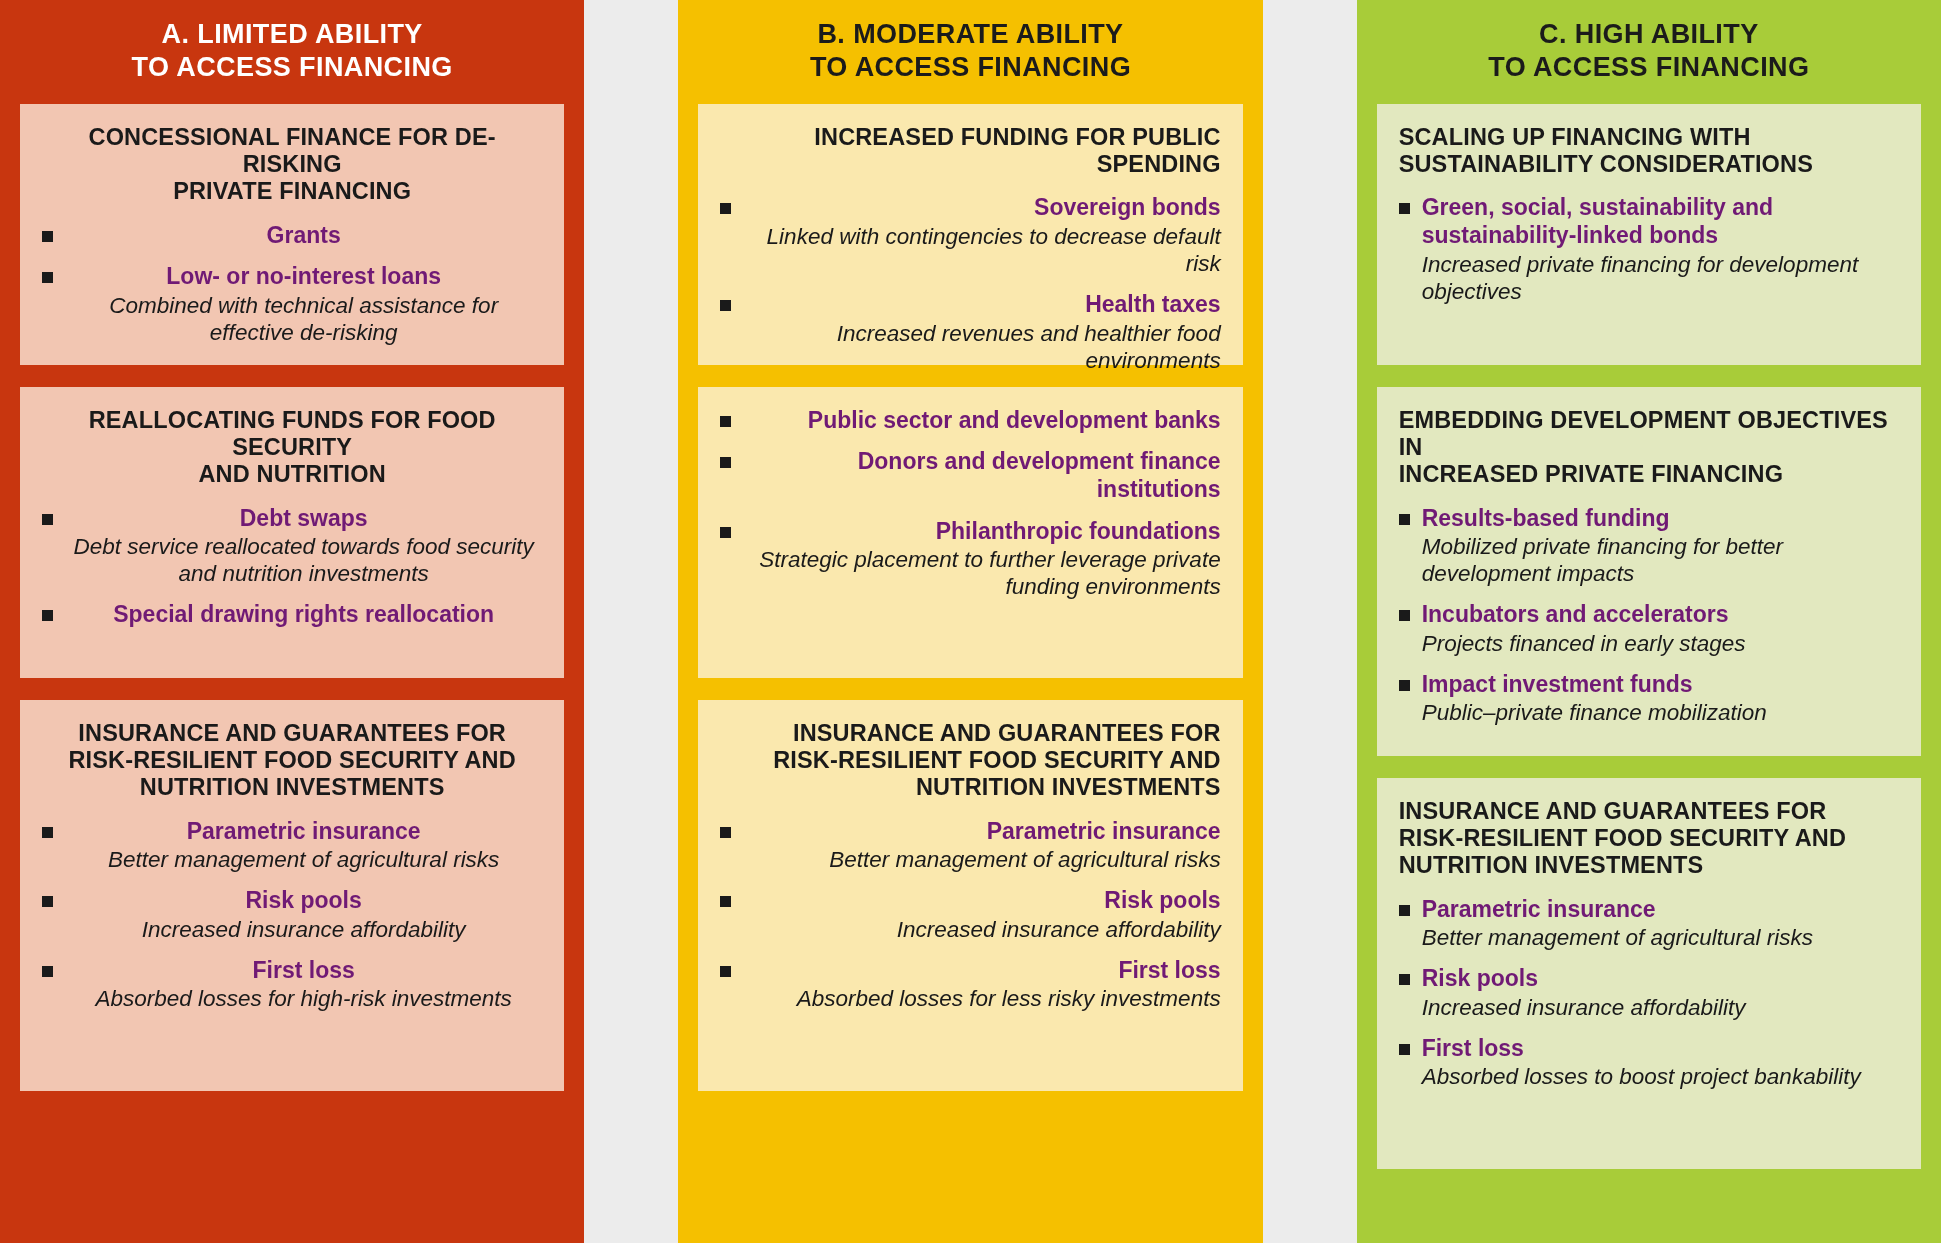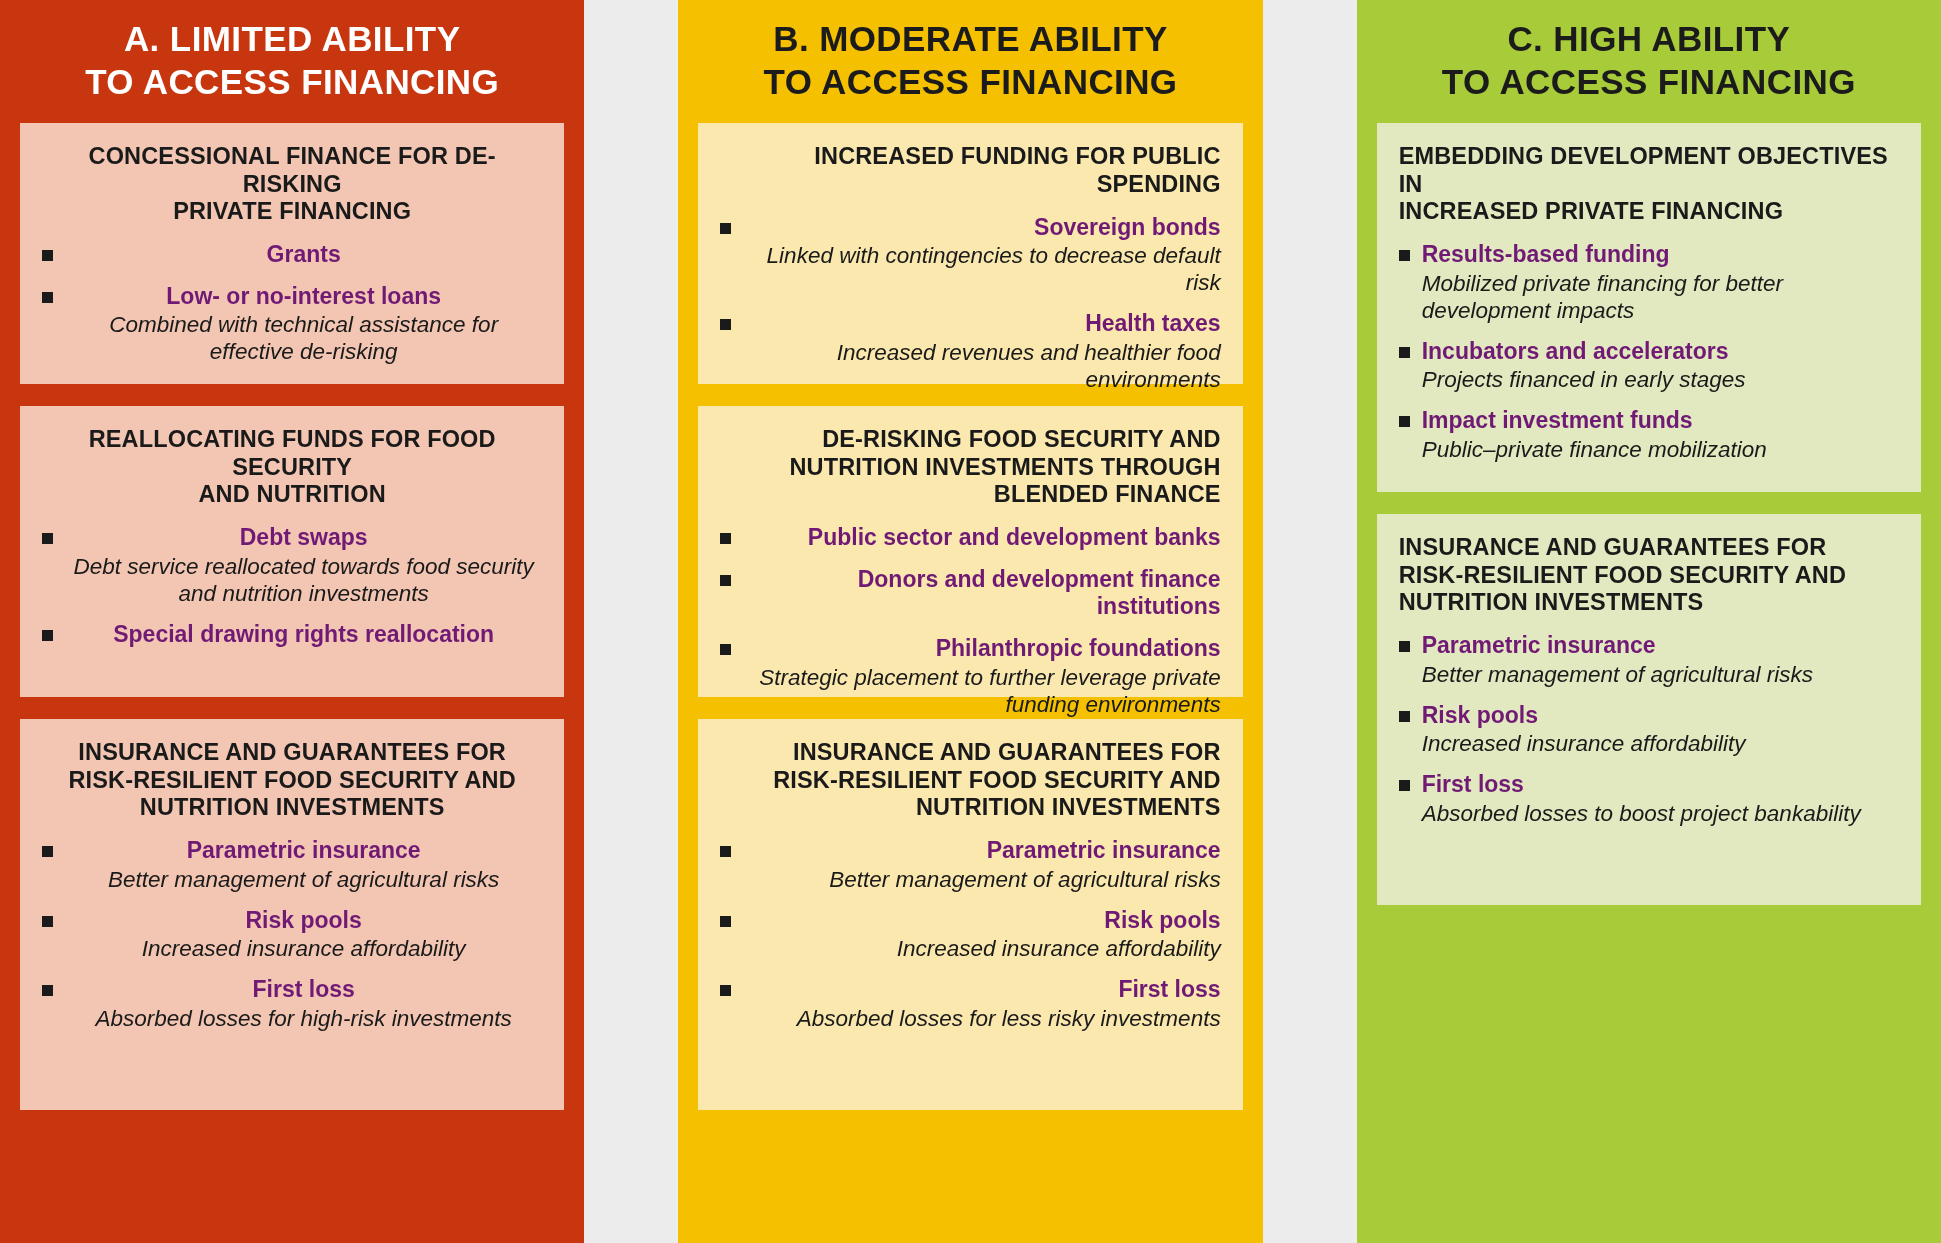--- a/index.html
+++ b/index.html
@@ -34,21 +34,21 @@
     box-sizing: border-box;
     padding: 0 20px 0 20px;
   }
   .col-a { background: #c8360f; }
   .col-b { background: #f5c000; }
   .col-c { background: #a8cc39; }
 
   .col-header {
     text-align: center;
     font-weight: bold;
-    font-size: 35px;
+    font-size: 27px;
     line-height: 1.22;
     letter-spacing: 0.4px;
     padding: 18px 0 20px 0;
     text-transform: uppercase;
     font-stretch: condensed;
     white-space: pre-line;
   }
   .col-a .col-header { color: #ffffff; }
   .col-b .col-header { color: #1b1b1b; }
   .col-c .col-header { color: #1b1b1b; }
@@ -185,23 +185,20 @@
             <span class="bullet-note">Linked with contingencies to decrease default risk</span>
           </li>
           <li class="bullet-item">
             <span class="bullet-marker"></span>
             <span class="bullet-label">Health taxes</span>
             <span class="bullet-note">Increased revenues and healthier food environments</span>
           </li>
         </ul>
       </div>
       <div class="card" style="background: rgb(250, 232, 174); height: 291px;">
-        <div class="card-title">DE-RISKING FOOD SECURITY AND
-NUTRITION INVESTMENTS THROUGH
-BLENDED FINANCE</div>
         <ul class="bullets">
           <li class="bullet-item">
             <span class="bullet-marker"></span>
             <span class="bullet-label">Public sector and development banks</span>
           </li>
           <li class="bullet-item">
             <span class="bullet-marker"></span>
             <span class="bullet-label">Donors and development finance institutions</span>
           </li>
           <li class="bullet-item">
@@ -231,20 +228,31 @@
             <span class="bullet-label">First loss</span>
             <span class="bullet-note">Absorbed losses for less risky investments</span>
           </li>
         </ul>
       </div>
     </div>
     <div class="gutter"></div>
     <div class="column col-c" style="background: rgb(168, 204, 57);">
       <div class="col-header" style="color: rgb(27, 27, 27);">C. HIGH ABILITY
 TO ACCESS FINANCING</div>
+      <div class="card" style="background: rgb(226, 232, 191); height: 261px; margin-top: 0px;">
+        <div class="card-title">SCALING UP FINANCING WITH
+SUSTAINABILITY CONSIDERATIONS</div>
+        <ul class="bullets">
+          <li class="bullet-item">
+            <span class="bullet-marker"></span>
+            <span class="bullet-label">Green, social, sustainability and sustainability-linked bonds</span>
+            <span class="bullet-note">Increased private financing for development objectives</span>
+          </li>
+        </ul>
+      </div>
       <div class="card" style="background: rgb(226, 232, 191); height: 369px;">
         <div class="card-title">EMBEDDING DEVELOPMENT OBJECTIVES IN
 INCREASED PRIVATE FINANCING</div>
         <ul class="bullets">
           <li class="bullet-item">
             <span class="bullet-marker"></span>
             <span class="bullet-label">Results-based funding</span>
             <span class="bullet-note">Mobilized private financing for better development impacts</span>
           </li>
           <li class="bullet-item">

